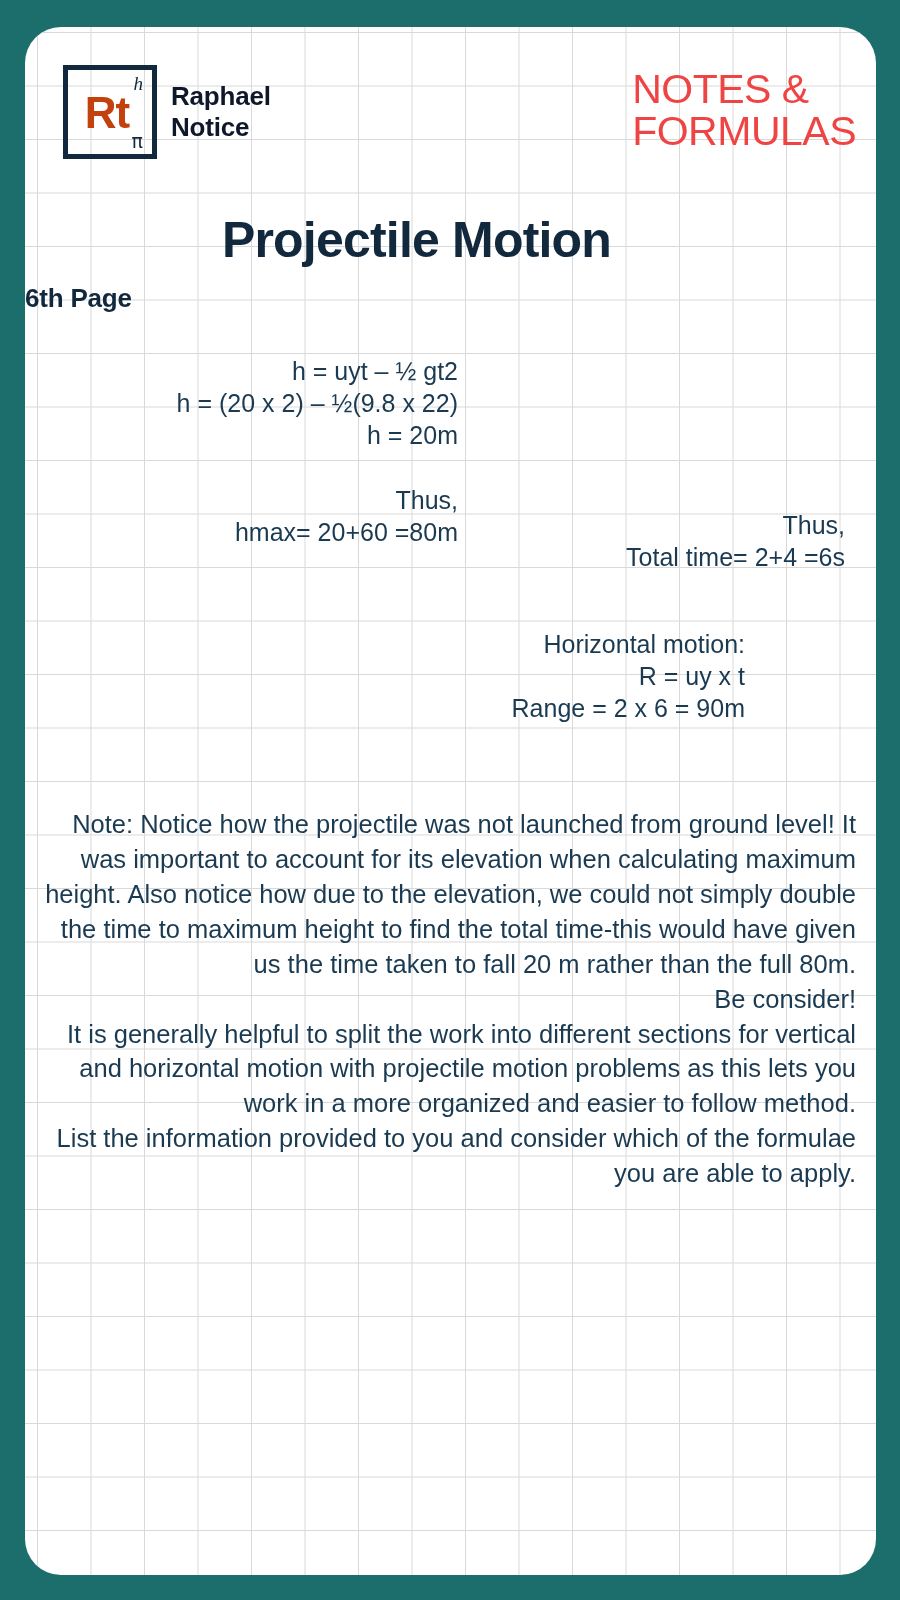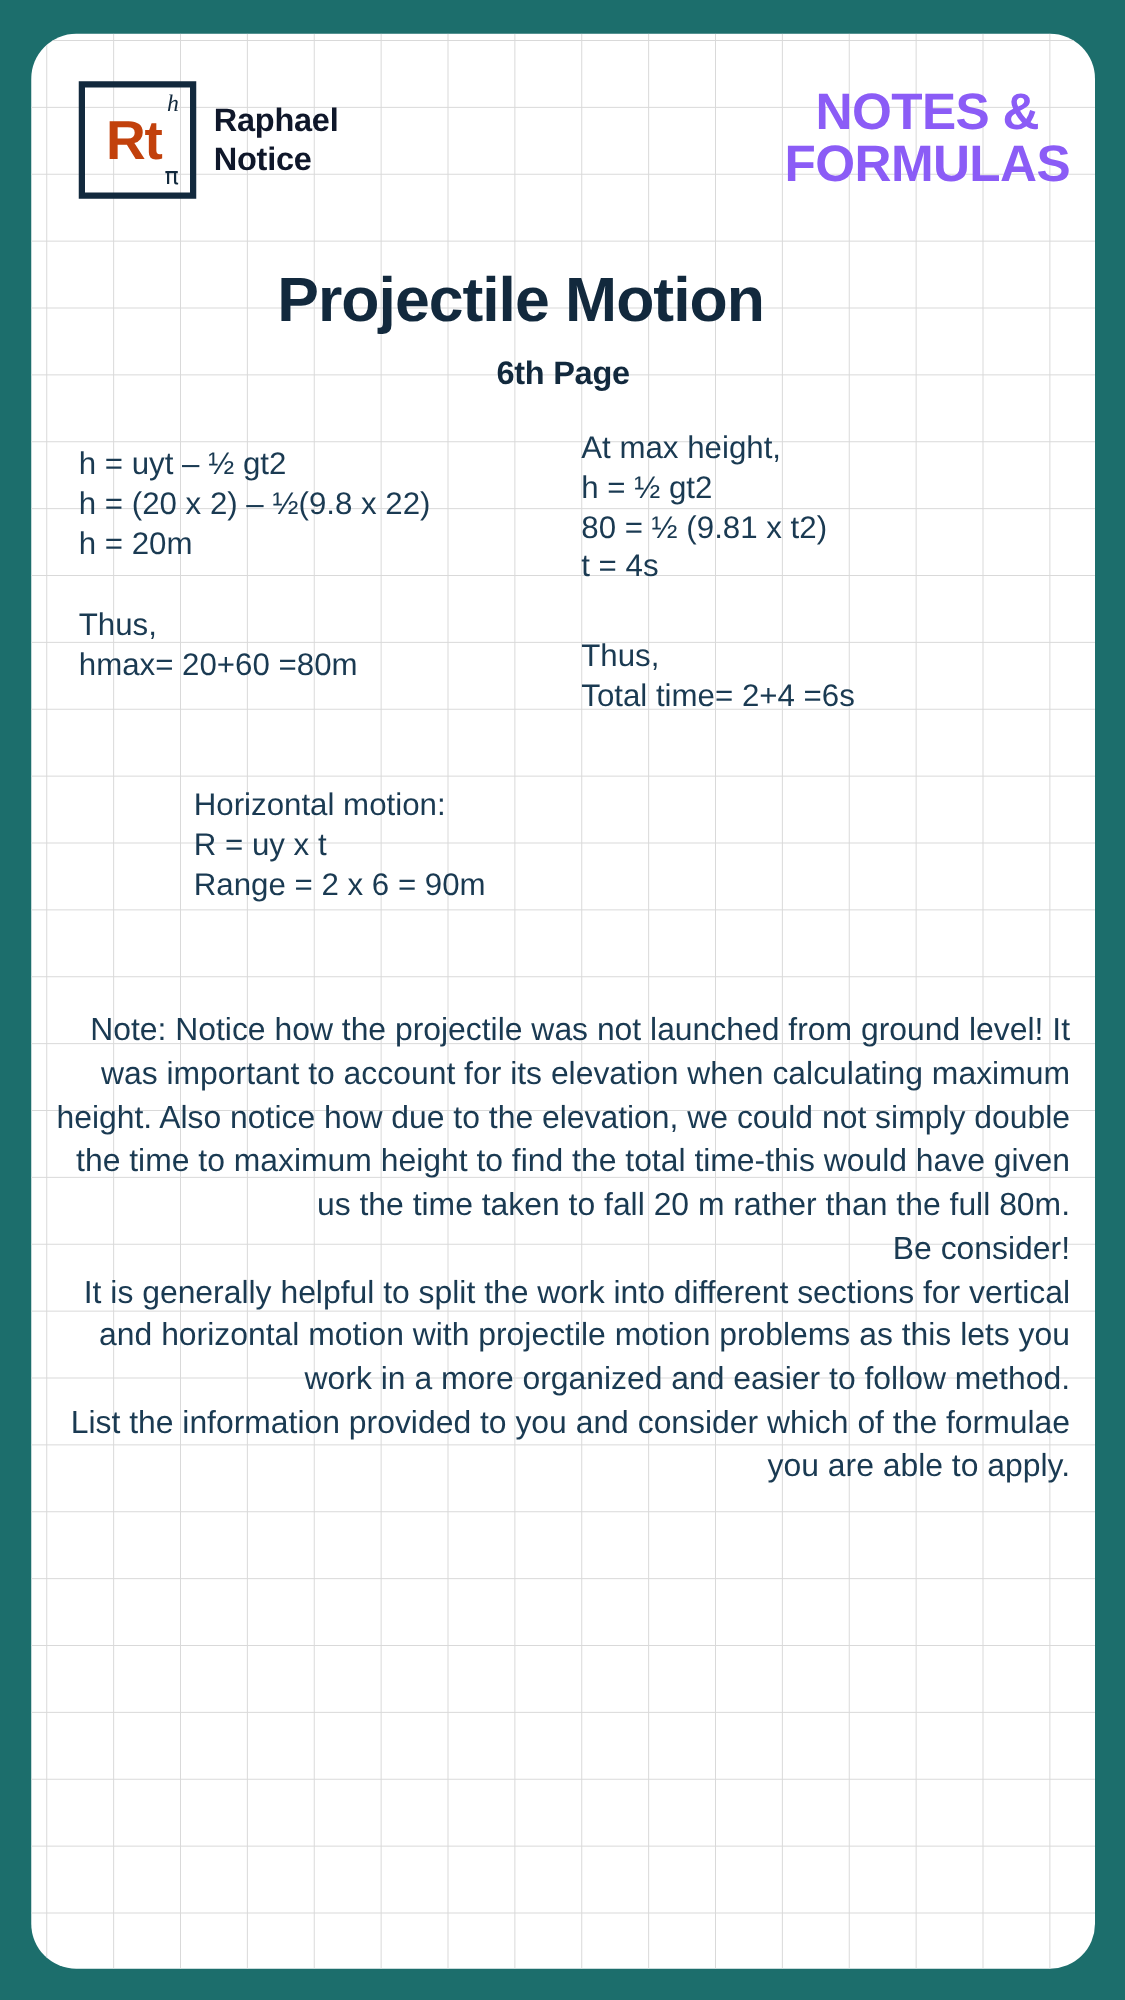--- a/index.html
+++ b/index.html
@@ -114,24 +114,24 @@
 
   .brand-name {
     font-size: 26px;
     font-weight: 700;
     color: #0f172a;
     line-height: 1.18;
     letter-spacing: -0.2px;
   }
 
   .header-title {
-    text-align: center;
+    text-align: left;
     font-size: 41px;
-    font-weight: 700;
-    color: #8b5cf6;
+    font-weight: 400;
+    color: #ef4444;
     line-height: 1.02;
     letter-spacing: -0.5px;
     padding-top: 4px;
   }
   .header-title span { display: block; }
 
   
   .doc-title {
     position: absolute;
     top: 186px;
@@ -142,31 +142,31 @@
     font-weight: 700;
     color: #12293d;
     letter-spacing: -0.8px;
     line-height: 1.1;
   }
   .doc-subtitle {
     position: absolute;
     top: 256px;
     left: 0;
     width: 851px;
-    text-align: center;
+    text-align: left;
     font-size: 26px;
     font-weight: 700;
     color: #12293d;
     letter-spacing: -0.2px;
   }
 
   
   .fblock {
     position: absolute;
-    text-align: left;
+    text-align: right;
     color: #1a3a52;
     font-size: 25px;
     line-height: 1.27;
     white-space: pre-line;
   }
 
   .blk-vert-left  { left: 38px;  top: 329px; width: 395px; }
   .blk-vert-right { left: 440px; top: 316px; width: 380px; }
   .blk-thus-left  { left: 38px;  top: 458px; width: 395px; }
   .blk-thus-right { left: 440px; top: 483px; width: 380px; }
@@ -217,24 +217,20 @@
         </div>
 
       </div>
 
       <div class="doc-title">Projectile Motion</div>
       <div class="doc-subtitle">6th Page</div>
 
       <div class="fblock blk-vert-left">h = uyt – ½ gt2
 h = (20 x 2) – ½(9.8 x 22)
 h = 20m</div>
-      <div class="fblock blk-vert-right">At max height,
-h = ½ gt2
-80 = ½ (9.81 x t2)
-t = 4s</div>
       <div class="fblock blk-thus-left">Thus,
 hmax= 20+60 =80m</div>
       <div class="fblock blk-thus-right">Thus,
 Total time= 2+4 =6s</div>
       <div class="fblock blk-horizontal">Horizontal motion:
 R = uy x t
 Range = 2 x 6 = 90m</div>
 
       <div class="notes">
         <p>Note: Notice how the projectile was not launched from ground level! It was important to account for its elevation when calculating maximum height. Also notice how due to the elevation, we could not simply double the time to maximum height to find the total time-this would have given us the time taken to fall 20 m rather than the full 80m.</p>

